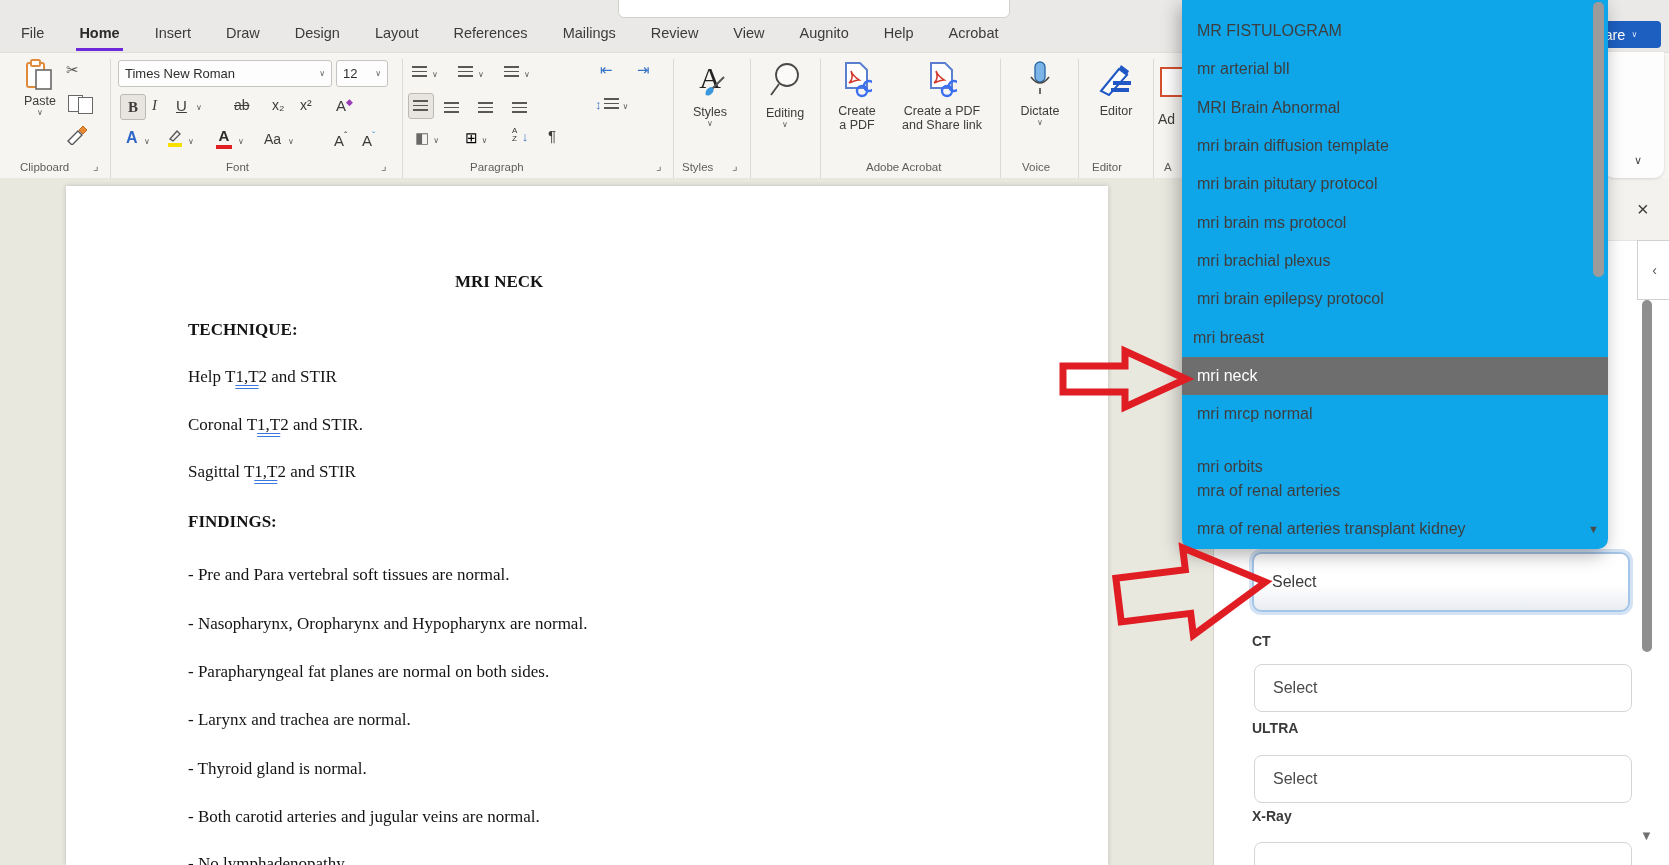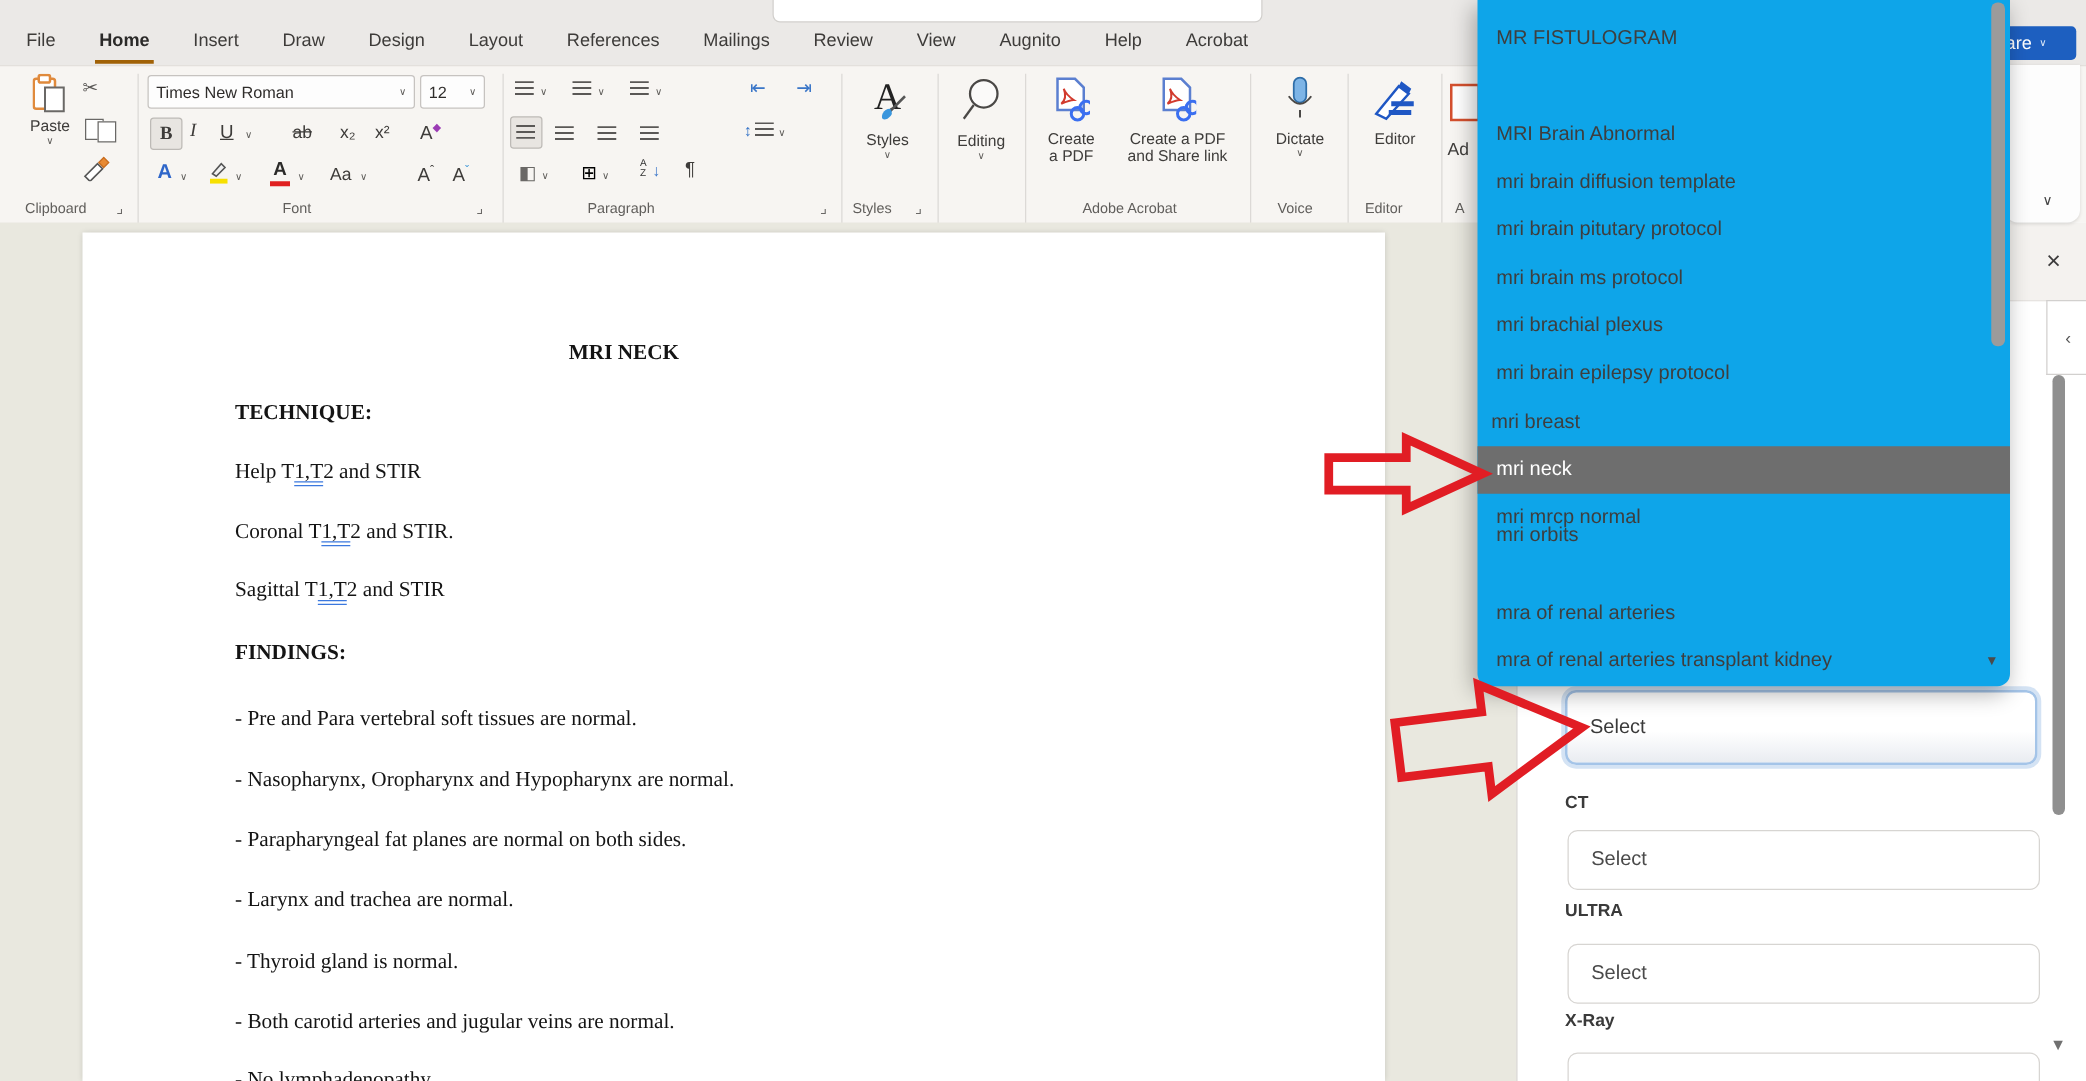--- a/index.html
+++ b/index.html
@@ -3,21 +3,21 @@
 <meta charset="utf-8">
 <style>
   html,body{margin:0;padding:0;}
   body{font-family:"Liberation Sans",sans-serif;background:#ebe9e7;}
   #screen{position:relative;width:1669px;height:865px;overflow:hidden;background:#ebe9e7;}
   .abs{position:absolute;}
   
   #menubar{position:absolute;left:0;top:0;width:1669px;height:52px;background:#ebe9e7;}
   #tabs{position:absolute;left:18px;top:23px;display:flex;gap:29px;font-size:14.5px;color:#3d3b39;}
   .tab{padding:2px 3px 7px 3px;cursor:default;white-space:nowrap;}
-  .tab.active{font-weight:700;color:#2b2a29;border-bottom:3px solid #a16207;}
+  .tab.active{font-weight:700;color:#2b2a29;border-bottom:3px solid #6d28d9;}
   #searchbox{position:absolute;left:618px;top:-12px;width:390px;height:28px;background:#ffffff;
              border:1px solid #d2d0cd;border-radius:6px;}
   
   #ribbon{position:absolute;left:0;top:52px;width:1669px;height:126px;background:#f7f5f2;
           border-top:1px solid #e3e0dc;border-bottom:1px solid #d5d2cf;}
   .gsep{position:absolute;top:6px;width:1px;height:146px;background:#dcd9d6;}
   .glabel{position:absolute;top:108px;font-size:11.5px;color:#605e5b;}
   .launcher{position:absolute;top:106px;font-size:12px;color:#6a6866;}
   .rbtn{position:absolute;color:#3e3c3a;font-size:14px;text-align:center;}
   .chev{font-size:8px;color:#5f5d5a;letter-spacing:0;}
@@ -308,30 +308,31 @@
 
     <div class="fieldlabel" style="left:38px;top:630px;">X-Ray</div>
     <div class="pselect" style="top:664px;"></div>
 
     <div id="panescroll-thumb"></div>
     <span class="abs" style="left:426px;top:650px;font-size:13px;color:#707070;">▼</span>
   </div>
 
   <div id="dropdown">
     <div class="dd-item" style="top:12px;">MR FISTULOGRAM</div>
+    <div class="dd-item" style="top:50px;">mr arterial bll</div>
     <div class="dd-item" style="top:89px;">MRI Brain Abnormal</div>
     <div class="dd-item" style="top:127px;">mri brain diffusion template</div>
     <div class="dd-item" style="top:165px;">mri brain pitutary protocol</div>
     <div class="dd-item" style="top:204px;">mri brain ms protocol</div>
     <div class="dd-item" style="top:242px;">mri brachial plexus</div>
     <div class="dd-item" style="top:280px;">mri brain epilepsy protocol</div>
     <div class="dd-item" style="top:319px;padding-left:11px;">mri breast</div>
     <div class="dd-item selected" style="top:357px;">mri neck</div>
     <div class="dd-item" style="top:395px;">mri mrcp normal</div>
-    <div class="dd-item" style="top:410px;">mri orbits</div>
+    <div class="dd-item" style="top:448px;">mri orbits</div>
     <div class="dd-item" style="top:472px;">mra of renal arteries</div>
     <div class="dd-item" style="top:510px;">mra of renal arteries transplant kidney</div>
     <div id="dd-thumb"></div>
     <span id="dd-down">▼</span>
   </div>
 
   <svg id="arrows" width="1669" height="865" viewBox="0 0 1669 865">
     <polygon points="1063,366 1125,366 1125,351 1186,379 1125,407 1125,392 1063,392" fill="none" stroke="#e11d24" stroke-width="7"></polygon>
     <polygon points="0,22 70,22 70,0 148,44 70,88 70,66 0,66" fill="none" stroke="#e11d24" stroke-width="7" transform="translate(1118,547) rotate(-7 74 44)"></polygon>
   </svg>

